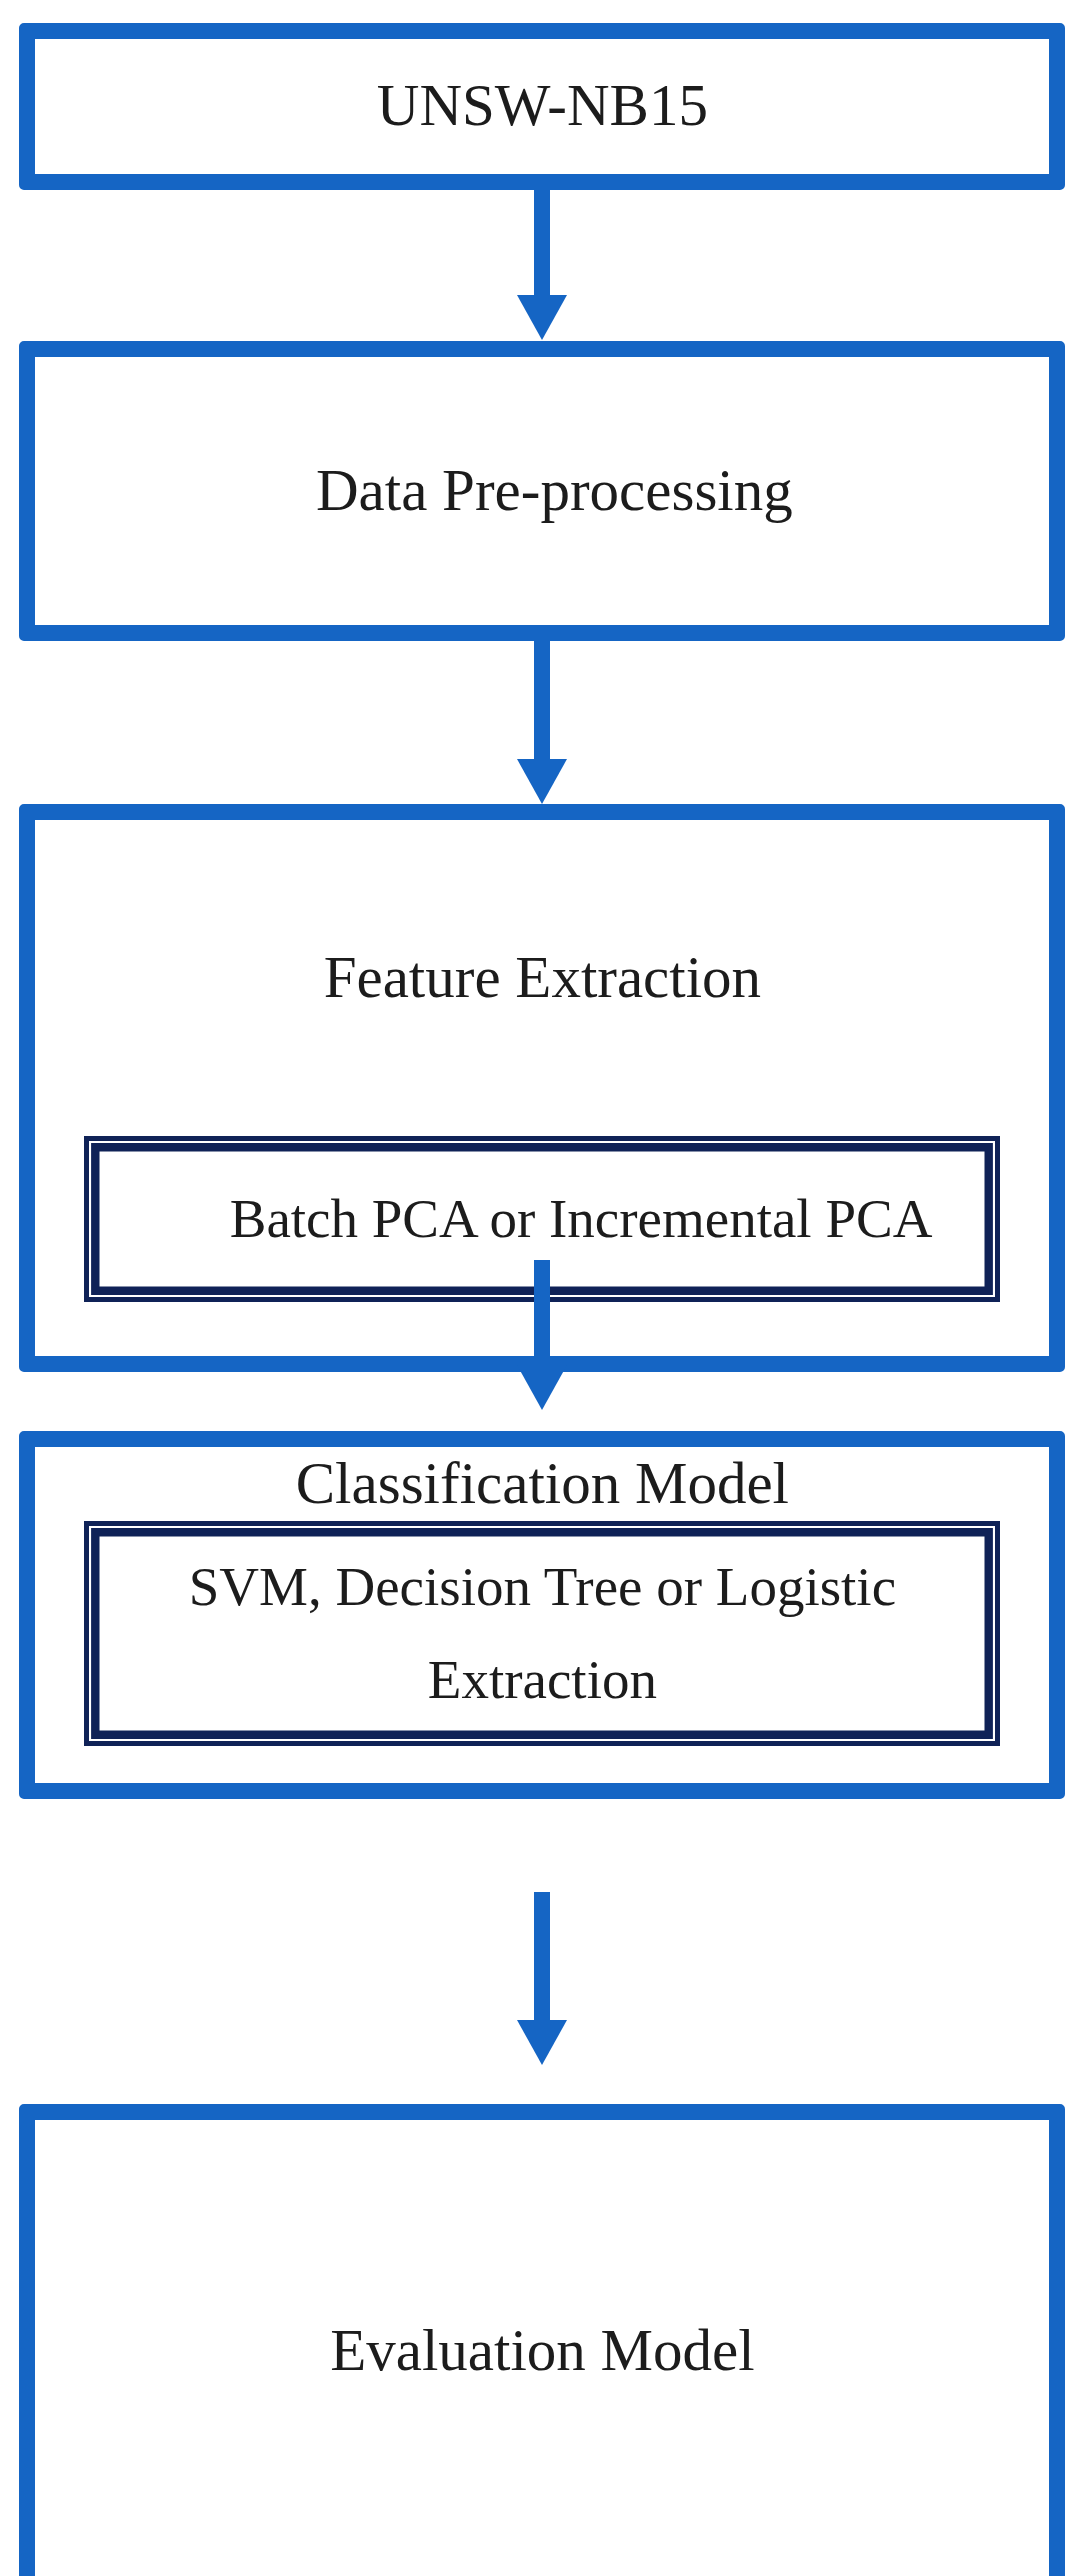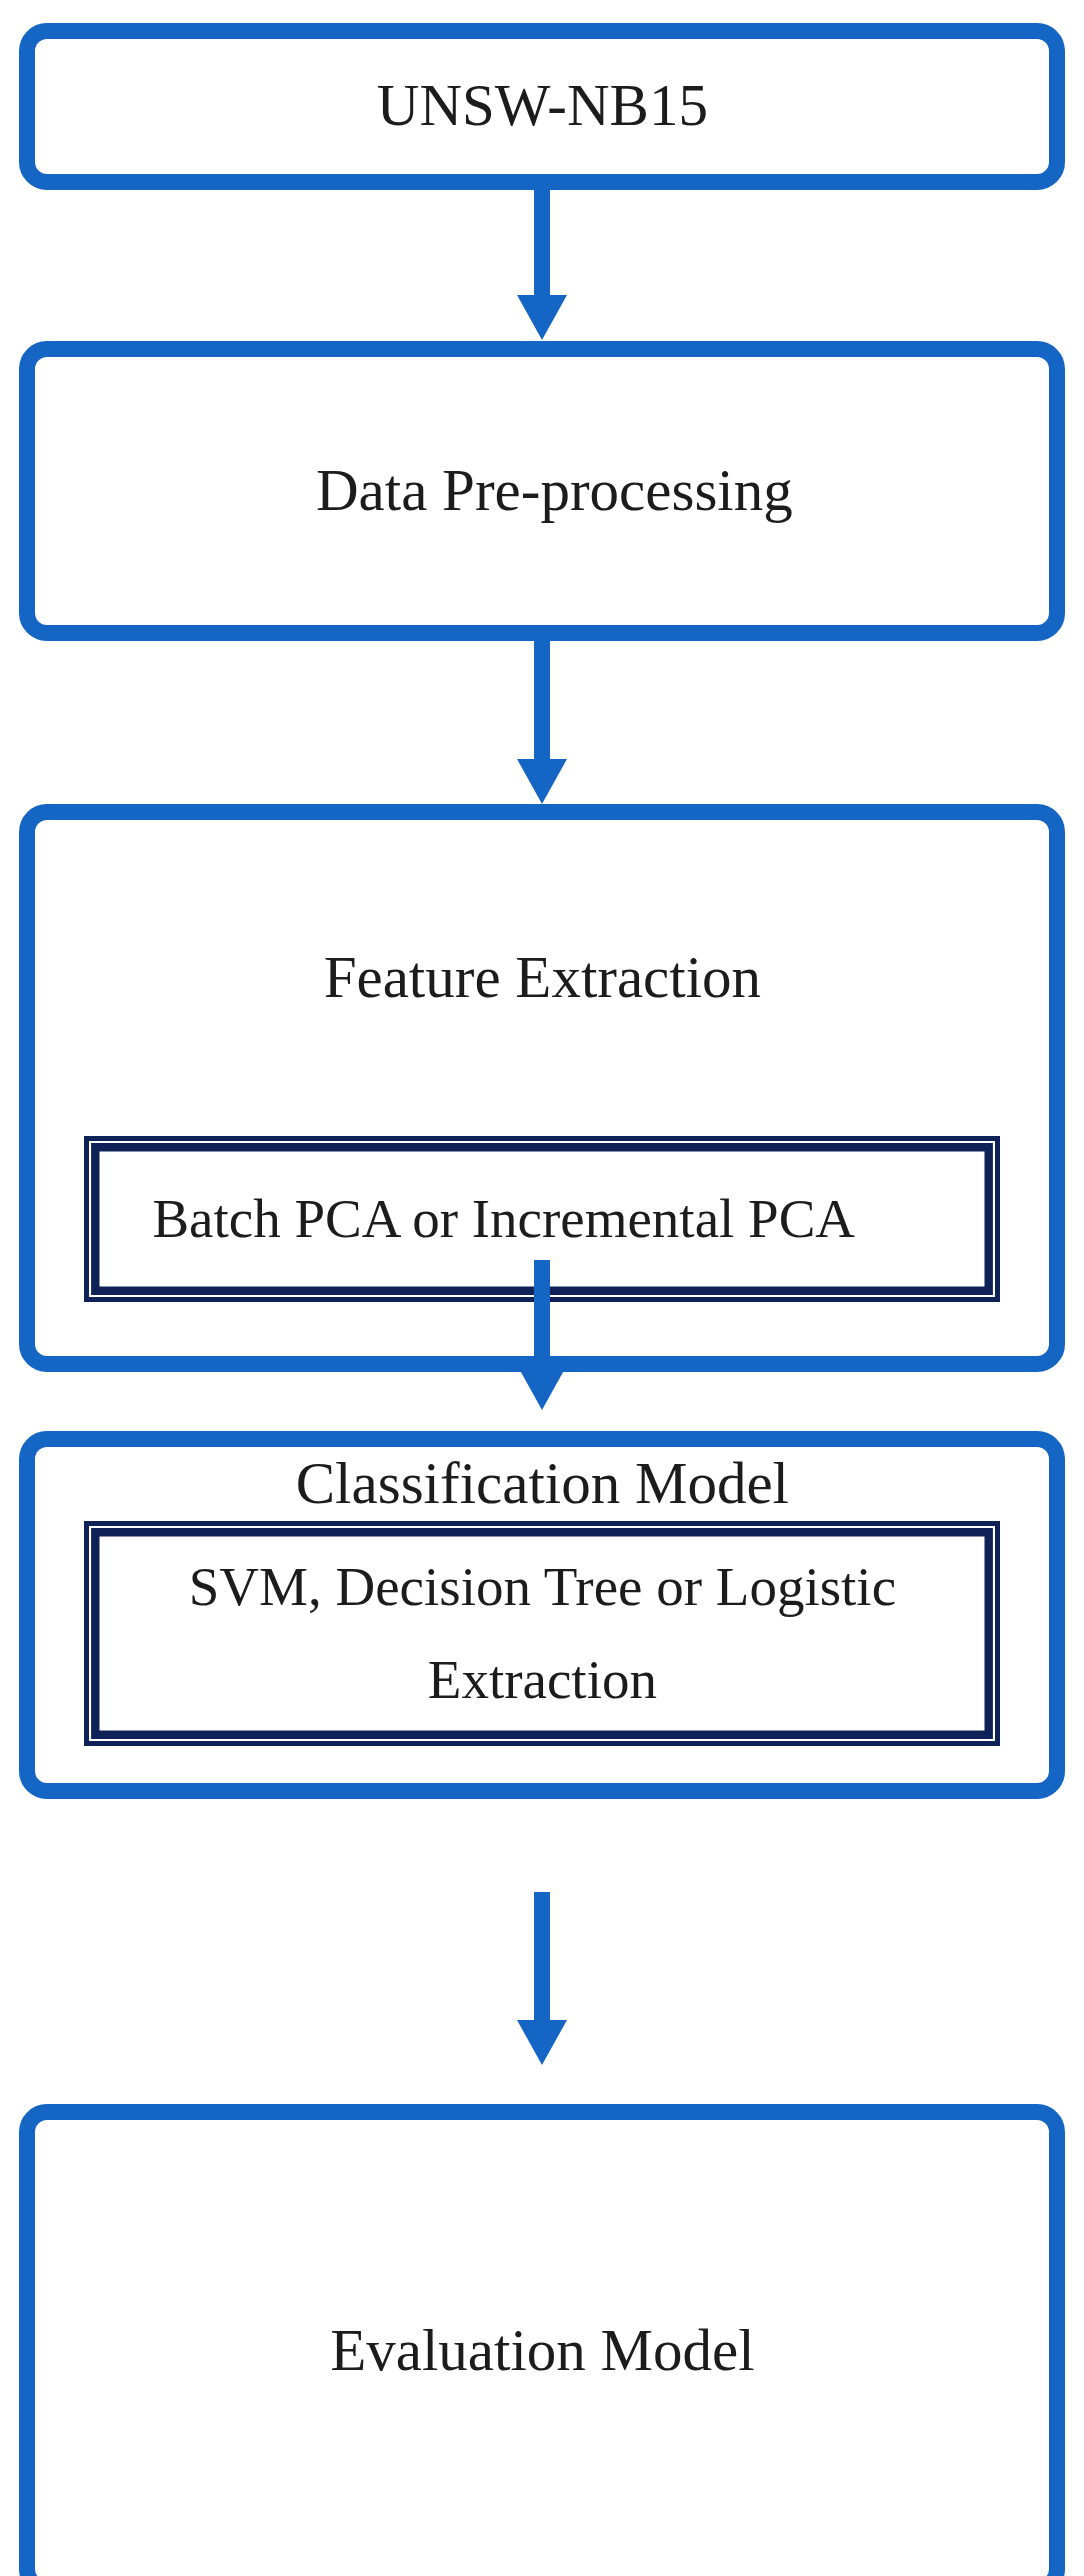--- a/index.html
+++ b/index.html
@@ -19,21 +19,21 @@
     font-family:"Liberation Serif","DejaVu Serif",serif;
     color:var(--ink);
   }
   
   .node{
     position:absolute;
     left:19.4px;
     width:1046px;
     background:#fff;
     border:16px solid var(--blue);
-    border-radius:28px;
+    border-radius:5px;
     display:flex;
     flex-direction:column;
     align-items:stretch;
   }
   .n1{top:22.6px;height:167px;}
   .n2{top:341px;height:300px;padding-left:24px;}
   .n3{top:804px;height:568px;}
   .n4{top:1411px;height:368px;margin-top:20px;}
   .n5{top:2066px;height:493px;margin-top:38px;}
   .title-area{
@@ -50,21 +50,21 @@
   }
   
   .detail-box{
     margin:0 49px;
     border:5.3px solid var(--navy);
     
     box-shadow: inset 0 0 0 2.1px #ffffff, inset 0 0 0 10.5px var(--navy);
     background:#fff;
     display:flex;
     align-items:center;
-    justify-content:flex-start;
+    justify-content:flex-end;
     padding:0 63px;
   }
   .n3 .detail-box{height:166px;margin-bottom:54px;}
   .n4 .detail-box{height:250px;margin-bottom:37px;}
   .n5 .detail-box{height:256px;margin-bottom:42px;}
   .detail-text{
     font-size:55px;
     line-height:1.7;
     text-align:center;
   }

